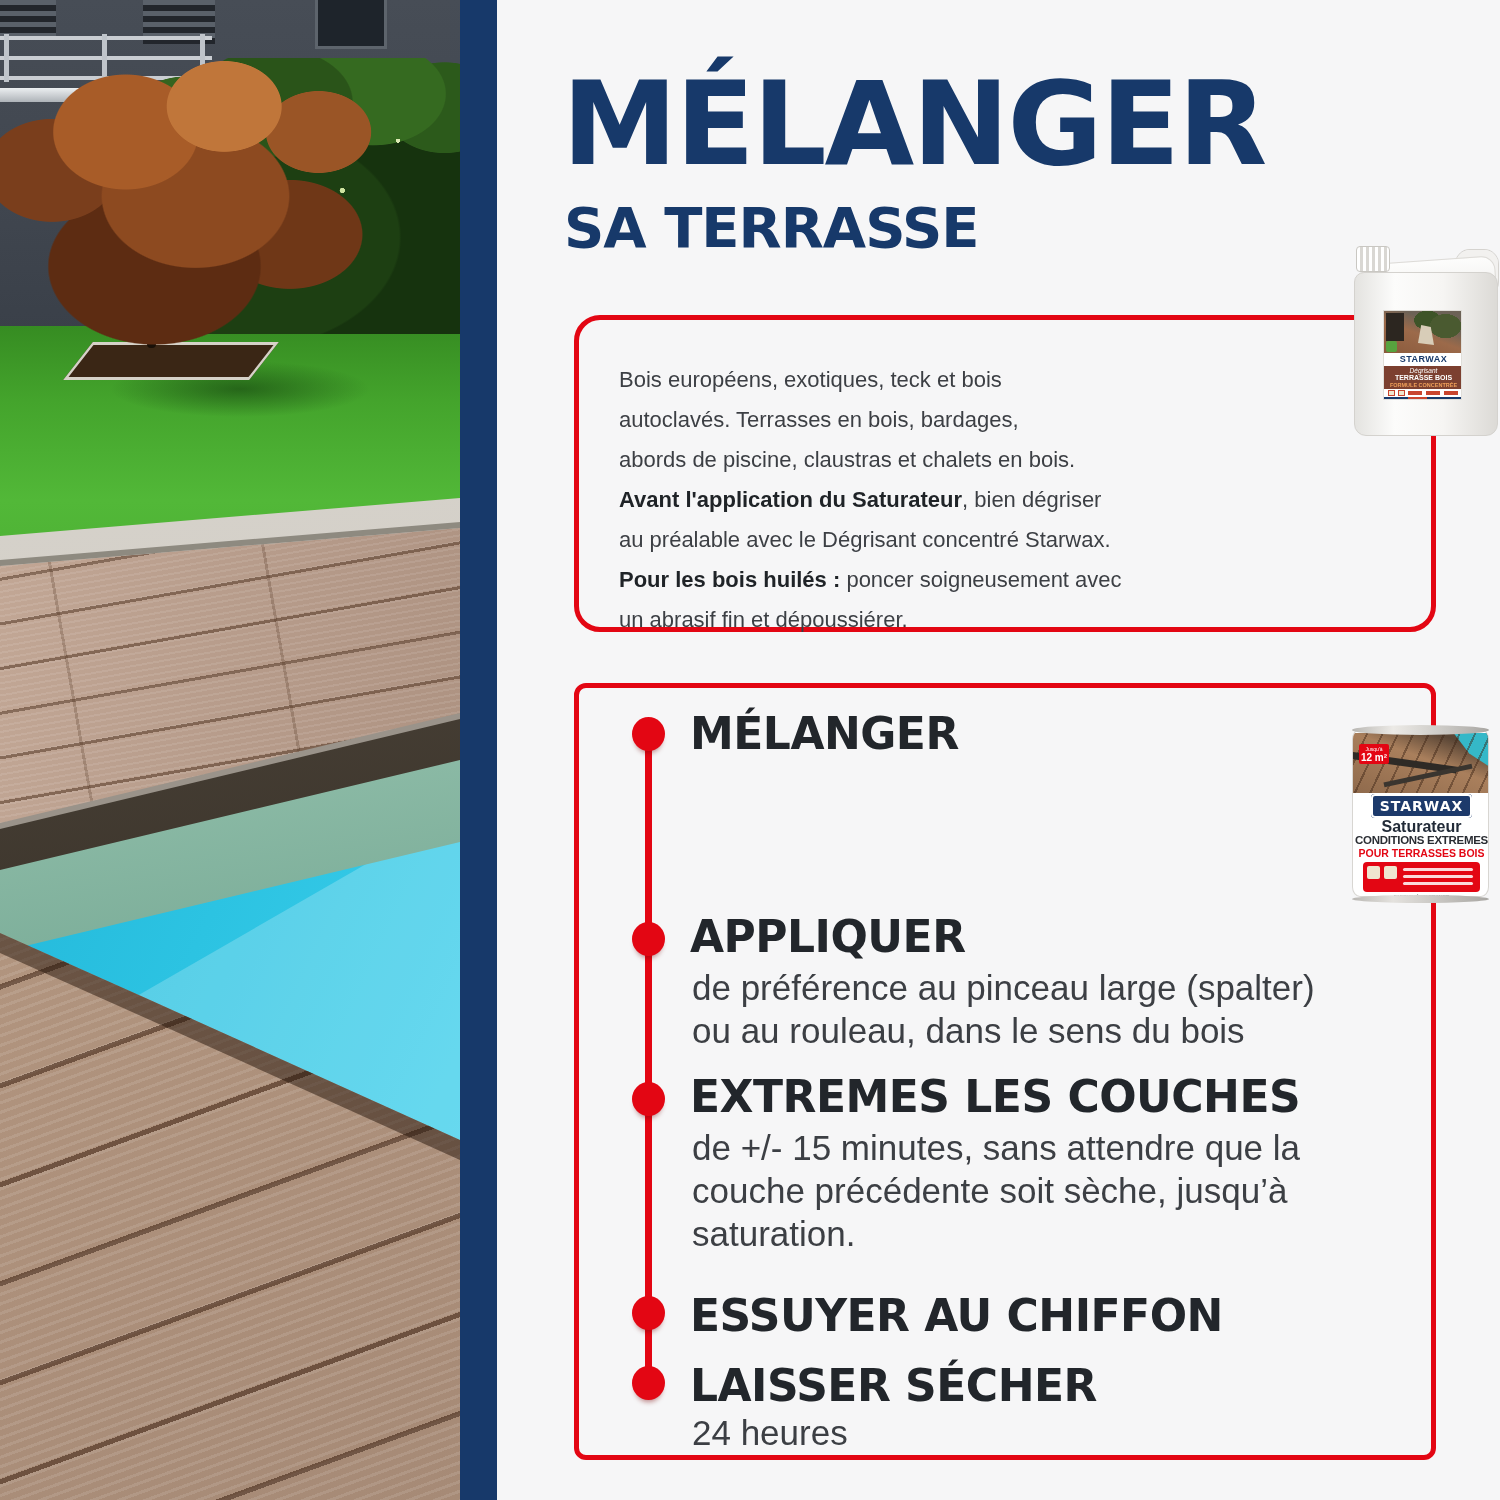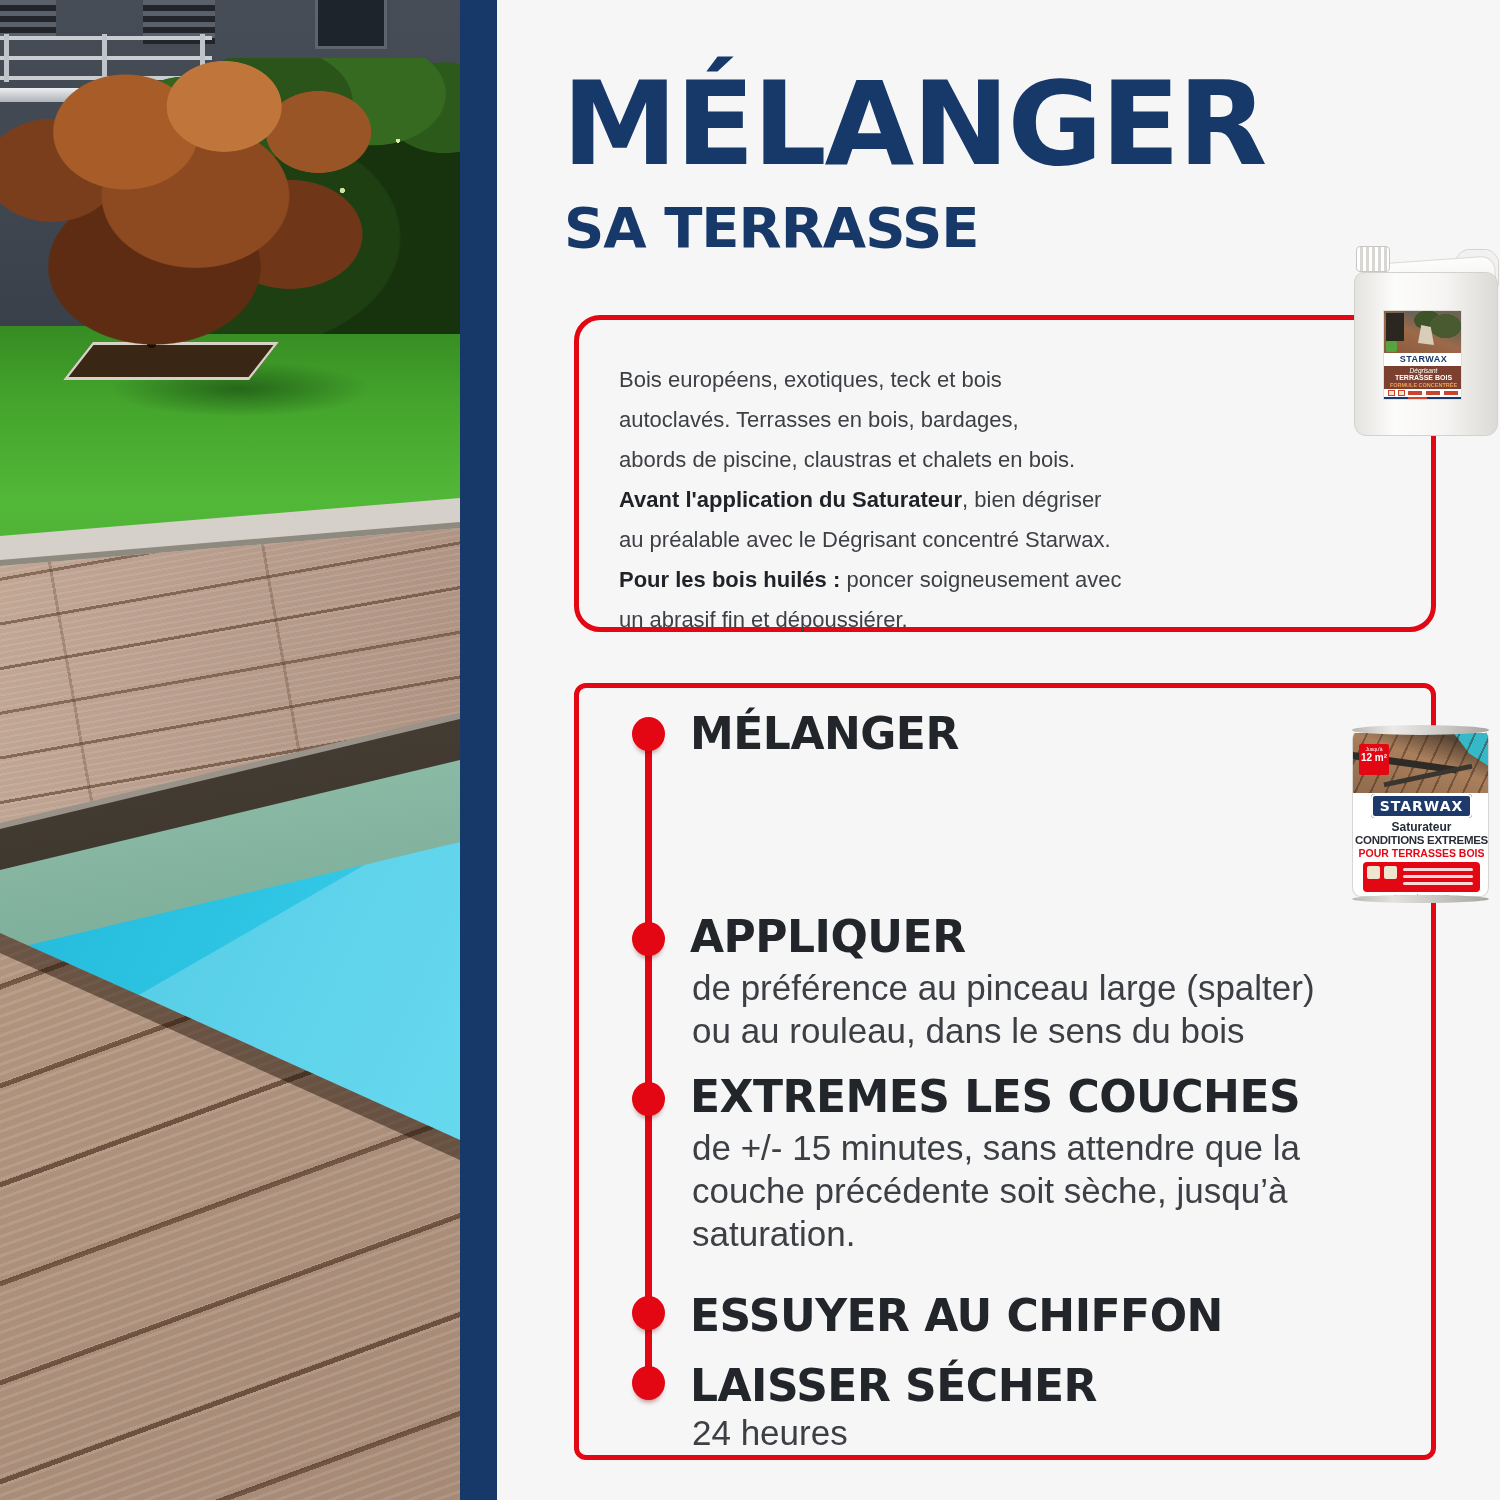--- a/index.html
+++ b/index.html
@@ -165,28 +165,28 @@
   .can-rim{left:0;top:0;width:137px;height:10px;border-radius:50%;
     background:linear-gradient(90deg,#b9b7b3,#eceae6 30%,#c8c6c2 70%,#a8a6a2);}
   .can-photo{left:0;top:3px;width:137px;height:60px;background:
     linear-gradient(200deg,#5a4636 0 18%,#a97f5c 45%,#8f6a4c 100%);}
   .can-photo-pool{right:0;top:0;width:52px;height:34px;background:#35b8c8;
     clip-path:polygon(30% 0,100% 0,100% 100%,60% 60%);}
   .can-photo-planks{left:0;top:0;width:137px;height:60px;background:
     repeating-linear-gradient(115deg,rgba(60,35,20,0) 0 12px,rgba(60,35,20,.45) 12px 14px);}
   .can-photo-beam{left:-6px;top:26px;width:110px;height:7px;background:#2e2a26;transform:rotate(8deg);}
   .can-photo-beam2{left:30px;top:40px;width:90px;height:5px;background:#3a352f;transform:rotate(-12deg);}
-  .can-badge{left:6px;top:14px;width:30px;height:31px;background:#e30613;border-radius:2px;
+  .can-badge{left:6px;top:14px;width:30px;height:20px;background:#e30613;border-radius:2px;
     color:#fff;text-align:center;}
   .can-badge-small{left:0;top:2px;width:30px;font-size:5px;line-height:6px;}
   .can-badge-value{left:0;top:8px;width:30px;font-size:10px;line-height:11px;font-weight:bold;}
   .can-brandbox{left:18px;top:64px;width:101px;height:24px;background:#1d3a6b;border-radius:4px;
     box-shadow:inset 0 0 0 2px #fff, inset 0 0 0 3px #1d3a6b;color:#fff;text-align:center;
     font-family:"DejaVu Sans",sans-serif;font-weight:bold;font-size:14px;line-height:24px;letter-spacing:1px;}
-  .can-name{left:0;top:90px;width:137px;text-align:center;font-size:12px;line-height:14px;
+  .can-name{left:0;top:90px;width:137px;text-align:center;font-size:16px;line-height:14px;
     color:#222b38;font-weight:bold;}
   .can-range{left:0;top:104px;width:137px;text-align:center;font-size:11.5px;line-height:13px;
     color:#2a2d33;font-weight:bold;letter-spacing:-0.3px;}
   .can-target{left:0;top:117px;width:137px;text-align:center;font-size:10.5px;line-height:12px;
     color:#e30613;font-weight:bold;}
   .can-panel{left:10px;top:132px;width:117px;height:30px;background:#e30613;border-radius:4px;}
   .can-pic{top:4px;width:13px;height:13px;background:#efe6cf;border-radius:2px;}
   .can-pic.c1{left:4px}.can-pic.c2{left:21px}
   .can-ptext{left:40px;width:70px;height:3px;background:rgba(255,255,255,.85);border-radius:2px;}
   .can-ptext.t1{top:6px}.can-ptext.t2{top:13px}.can-ptext.t3{top:20px}

